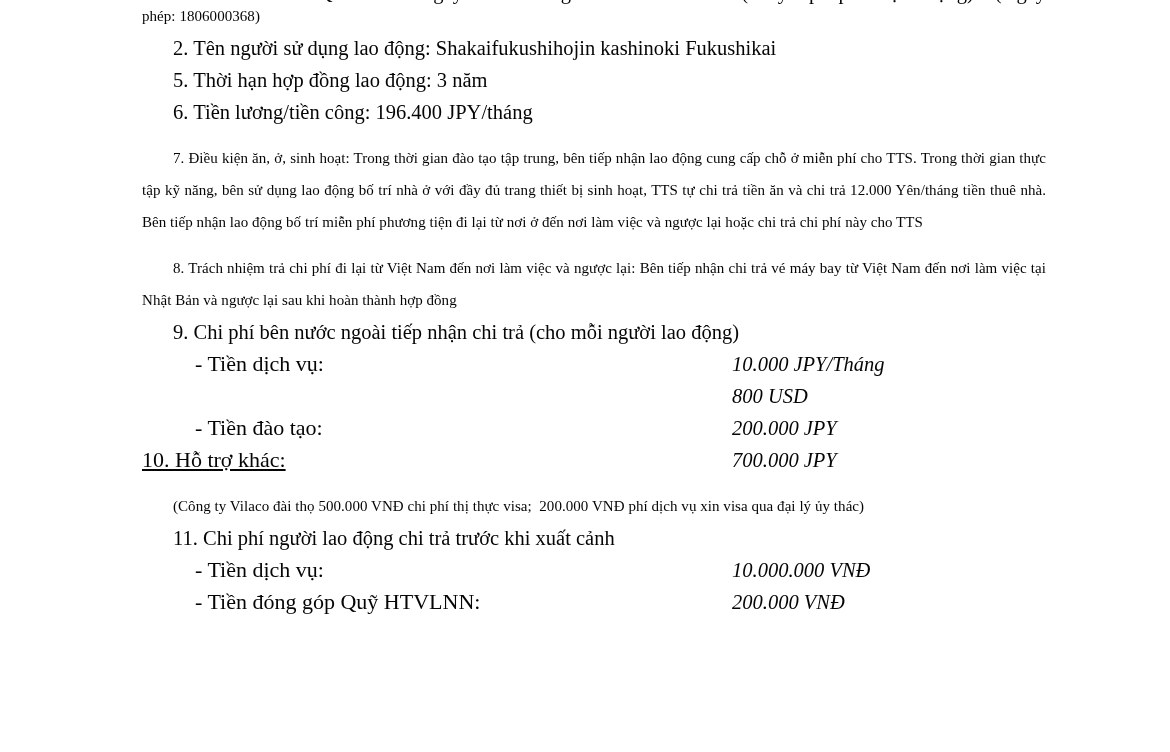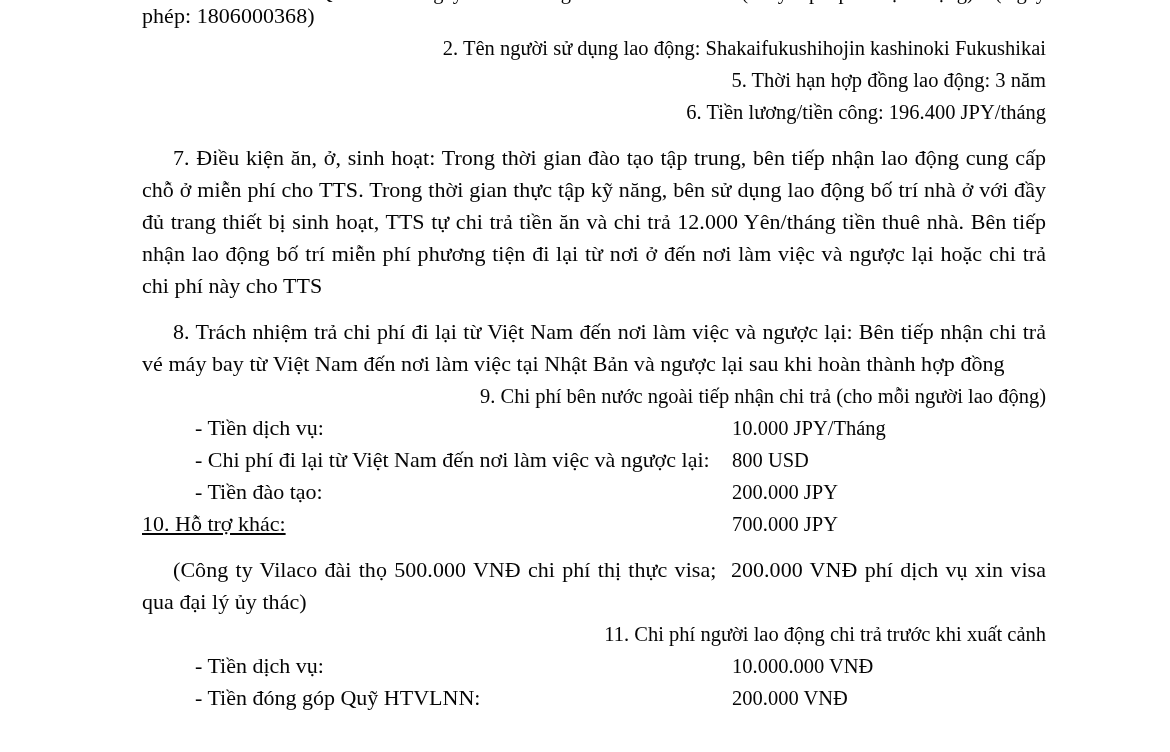--- a/index.html
+++ b/index.html
@@ -21,21 +21,21 @@
     width: 1170px;
     height: 752px;
     box-sizing: border-box;
     padding-left: 142px;
     padding-right: 124px;
   }
 
   
   .doc-line,
   .doc-para {
-    font-size: 22px;
+    font-size: 15px;
     line-height: 32px;
     letter-spacing: 0.05px;
     white-space: pre-wrap;
   }
 
   
   .clipped-top {
     position: absolute;
     top: -24px;
     left: 142px;
@@ -74,32 +74,32 @@
     white-space: pre;
     font-size: 22px;
     line-height: 32px;
   }
   .kv-row .kv-value {
     position: absolute;
     left: 590px;
     white-space: pre;
     font-size: 20.5px;
     line-height: 32px;
+    font-style: italic;
   }
   .kv-row.sub .kv-label { left: 53px; }
   .kv-row.item .kv-label { left: 0px; text-decoration: underline; }
 
   
   .num-line {
     text-indent: 31px;
     margin: 0;
     font-size: 20.5px;
     line-height: 32px;
     white-space: pre-wrap;
-    text-align: right;
   }
 </style>
 </head>
 <body>
 
 <div class="page">
 
   <div class="clipped-top">số 1806/LĐTBXH-QLLĐNN ngày 18 tháng 6 năm 2018 (Giấy phép hoạt động) (Ngày</div>
 
   <p class="flowline doc-line">phép: 1806000368)</p>
@@ -117,21 +117,20 @@
   <p class="para doc-para last-justify">8. Trách nhiệm trả chi phí đi lại từ Việt Nam đến nơi làm việc và ngược lại: Bên tiếp nhận chi trả vé máy bay từ Việt Nam đến nơi làm việc tại Nhật Bản và ngược lại sau khi hoàn thành hợp đồng</p>
 
   <p class="num-line">9. Chi phí bên nước ngoài tiếp nhận chi trả (cho mỗi người lao động)</p>
 
   <div class="kv-row sub">
     <span class="kv-label">- Tiền dịch vụ:</span>
     <span class="kv-value">10.000 JPY/Tháng</span>
   </div>
 
   <div class="kv-row sub">
-    <span class="kv-label">- Chi phí đi lại từ Việt Nam đến nơi làm việc và ngược lại:</span>
     <span class="kv-value">800 USD</span>
   </div>
 
   <div class="kv-row sub">
     <span class="kv-label">- Tiền đào tạo:</span>
     <span class="kv-value">200.000 JPY</span>
   </div>
 
   <div class="kv-row item">
     <span class="kv-label">10. Hỗ trợ khác:</span>

